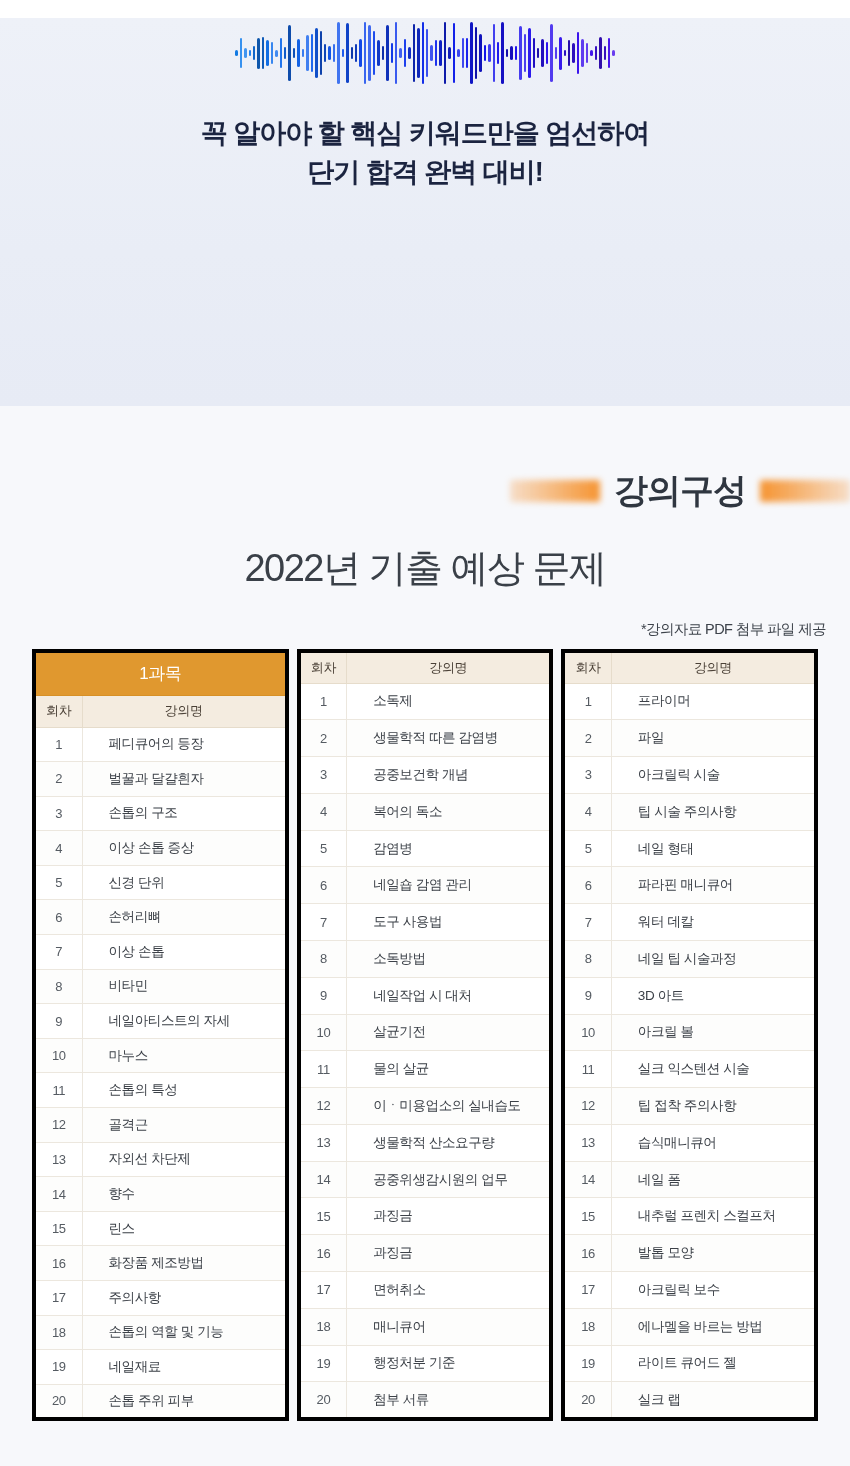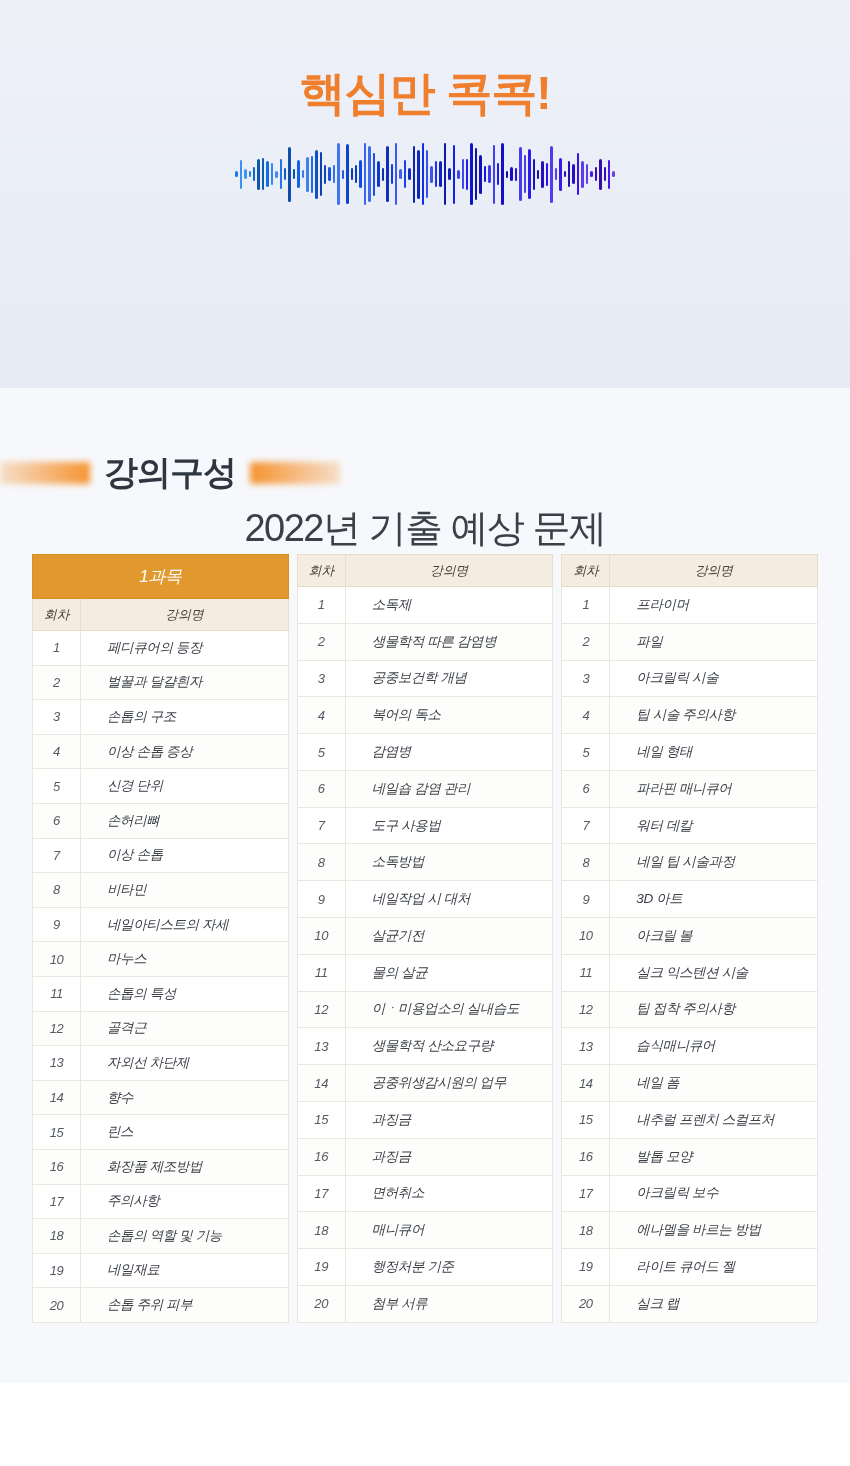--- a/index.html
+++ b/index.html
@@ -61,41 +61,41 @@
     position: relative;
     width: 850px;
     background: #f7f8fb;
     padding-top: 62px;
     padding-bottom: 60px;
     text-align: center;
   }
   .badge-row {
     display: flex;
     align-items: center;
-    justify-content: flex-start;
+    justify-content: flex-end;
     gap: 14px;
   }
   .badge-bar {
     width: 90px;
     height: 22px;
     background: linear-gradient(90deg, rgba(244,146,52,0.25), #f59330);
     filter: blur(3px);
     border-radius: 2px;
   }
   .badge-bar.right {
     background: linear-gradient(270deg, rgba(244,146,52,0.25), #f59330);
   }
   .badge-text {
     font-size: 34px;
     font-weight: bold;
     color: #2f3640;
     letter-spacing: -1px;
   }
   .section-title {
-    margin-top: 7px;
+    margin-top: 29px;
     font-size: 38px;
     color: #3a4048;
     letter-spacing: -1.5px;
   }
   .note {
     margin: 26px 24px 10px 0;
     text-align: right;
     font-size: 14.5px;
     color: #3d434b;
     letter-spacing: -0.6px;
@@ -103,25 +103,24 @@
 
   
   .tables {
     display: flex;
     justify-content: center;
     gap: 8px;
     padding: 0 32px;
   }
   .tbl {
     flex: 1 1 0;
-    border: 1px solid #000000;
+    border: 4px solid #000000;
     border-collapse: collapse;
     background: #c2410c;
     font-size: 13.5px;
-    font-style: italic;
   }
   .tbl .subject-head {
     background: #e0982f;
     color: #fff;
     font-size: 17px;
     font-weight: normal;
     height: 44px;
     letter-spacing: -0.5px;
     border: 1px solid #d79026;
   }
@@ -153,21 +152,20 @@
   }
   .tbl tr:nth-child(odd) td { background: #ffffff; }
   .tbl tr:nth-child(even) td { background: #fdfdfc; }
 </style>
 </head>
 <body>
 
 <div class="page">
 
   <div class="hero">
-    <div class="hero-title">핵심만 콕콕!</div>
     <div class="wave" id="wave">
         <span style="height: 6px; background: rgb(18, 122, 226);"></span>
         <span style="height: 29.3px; background: rgb(54, 145, 239);"></span>
         <span style="height: 9.7px; background: rgb(65, 149, 240);"></span>
         <span style="height: 6.6px; background: rgb(34, 130, 237);"></span>
         <span style="height: 14.6px; background: rgb(16, 102, 201);"></span>
         <span style="height: 31px; background: rgb(14, 86, 171);"></span>
         <span style="height: 32.2px; background: rgb(15, 90, 183);"></span>
         <span style="height: 26.6px; background: rgb(18, 110, 227);"></span>
         <span style="height: 22.2px; background: rgb(55, 134, 239);"></span>
@@ -242,29 +240,34 @@
         <span style="height: 41.9px; background: rgb(59, 20, 236);"></span>
         <span style="height: 27.1px; background: rgb(94, 60, 239);"></span>
         <span style="height: 19.7px; background: rgb(97, 62, 239);"></span>
         <span style="height: 6.3px; background: rgb(68, 24, 236);"></span>
         <span style="height: 14.4px; background: rgb(54, 16, 192);"></span>
         <span style="height: 31.1px; background: rgb(49, 14, 170);"></span>
         <span style="height: 13.9px; background: rgb(56, 15, 190);"></span>
         <span style="height: 29.2px; background: rgb(73, 21, 236);"></span>
         <span style="height: 6.2px; background: rgb(105, 60, 239);"></span>
       </div>
+    <div class="hero-sub">
+      <div>꼭 알아야 할 핵심 키워드만을 엄선하여</div>
+      <div>단기 합격 완벽 대비!</div>
+    </div>
   </div>
 
   <div class="section">
     <div class="badge-row">
       <span class="badge-bar"></span>
       <span class="badge-text">강의구성</span>
       <span class="badge-bar right"></span>
     </div>
     <div class="section-title">2022년 기출 예상 문제</div>
+    <div class="note">*강의자료 PDF 첨부 파일 제공</div>
 
     <div class="tables" id="tables">
         <table class="tbl">
           <thead>
             <tr>
               <th colspan="2" class="subject-head">1과목</th>
             </tr>
             <tr>
               <th class="col-head" style="width: 48px;">회차</th>
               <th class="col-head">강의명</th>

